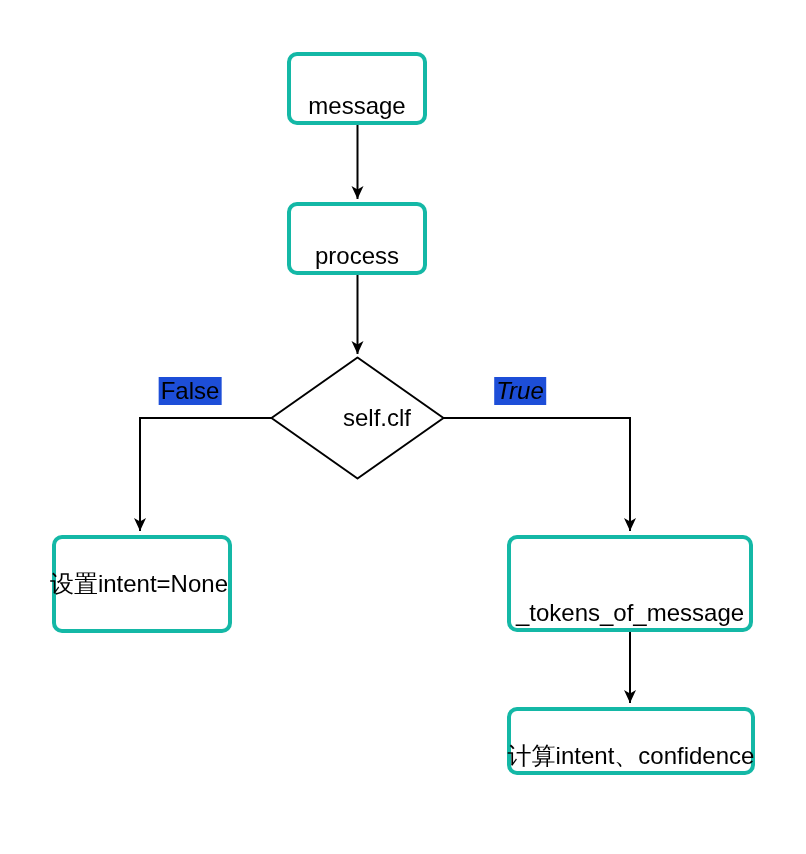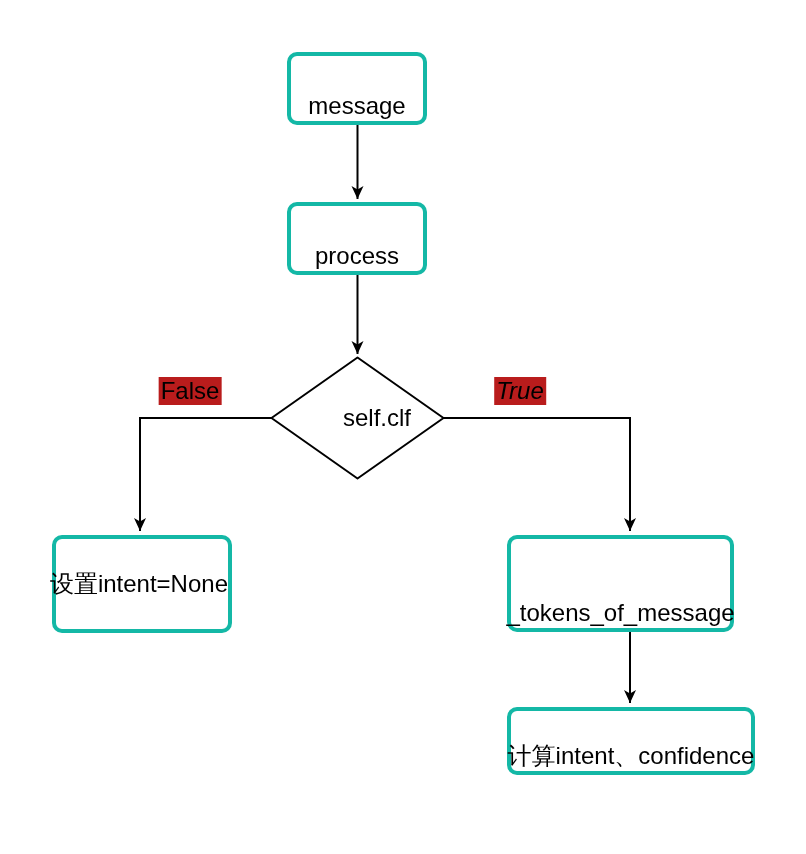--- a/index.html
+++ b/index.html
@@ -36,28 +36,28 @@
     line-height: 1.2;
     white-space: nowrap;
     text-align: center;
   }
   .node.multiline {
     flex-direction: column;
   }
   .node-message  { left: 287px; top: 52px;  width: 140px; height: 73px; }
   .node-process  { left: 287px; top: 202px; width: 140px; height: 73px; }
   .node-set      { left: 52px;  top: 535px; width: 180px; height: 98px; }
-  .node-tokens   { left: 507px; top: 535px; width: 227px; height: 97px; }
+  .node-tokens   { left: 507px; top: 535px; width: 246px; height: 97px; }
   .node-compute  { left: 507px; top: 707px; width: 248px; height: 68px; }
   .float-label {
     position: absolute;
     transform: translate(-50%, -50%);
     font-size: 24px;
     white-space: nowrap;
-    background: #b91c1c;
+    background: #1d4ed8;
     padding: 0 2px;
   }
   .label-decision { left: 377px; top: 418px; background: transparent; }
   .label-false    { left: 190px; top: 391px; }
   .label-true     { left: 520px; top: 391px; font-style: italic; }
 </style>
 </head>
 <body>
 
 <div class="canvas">

